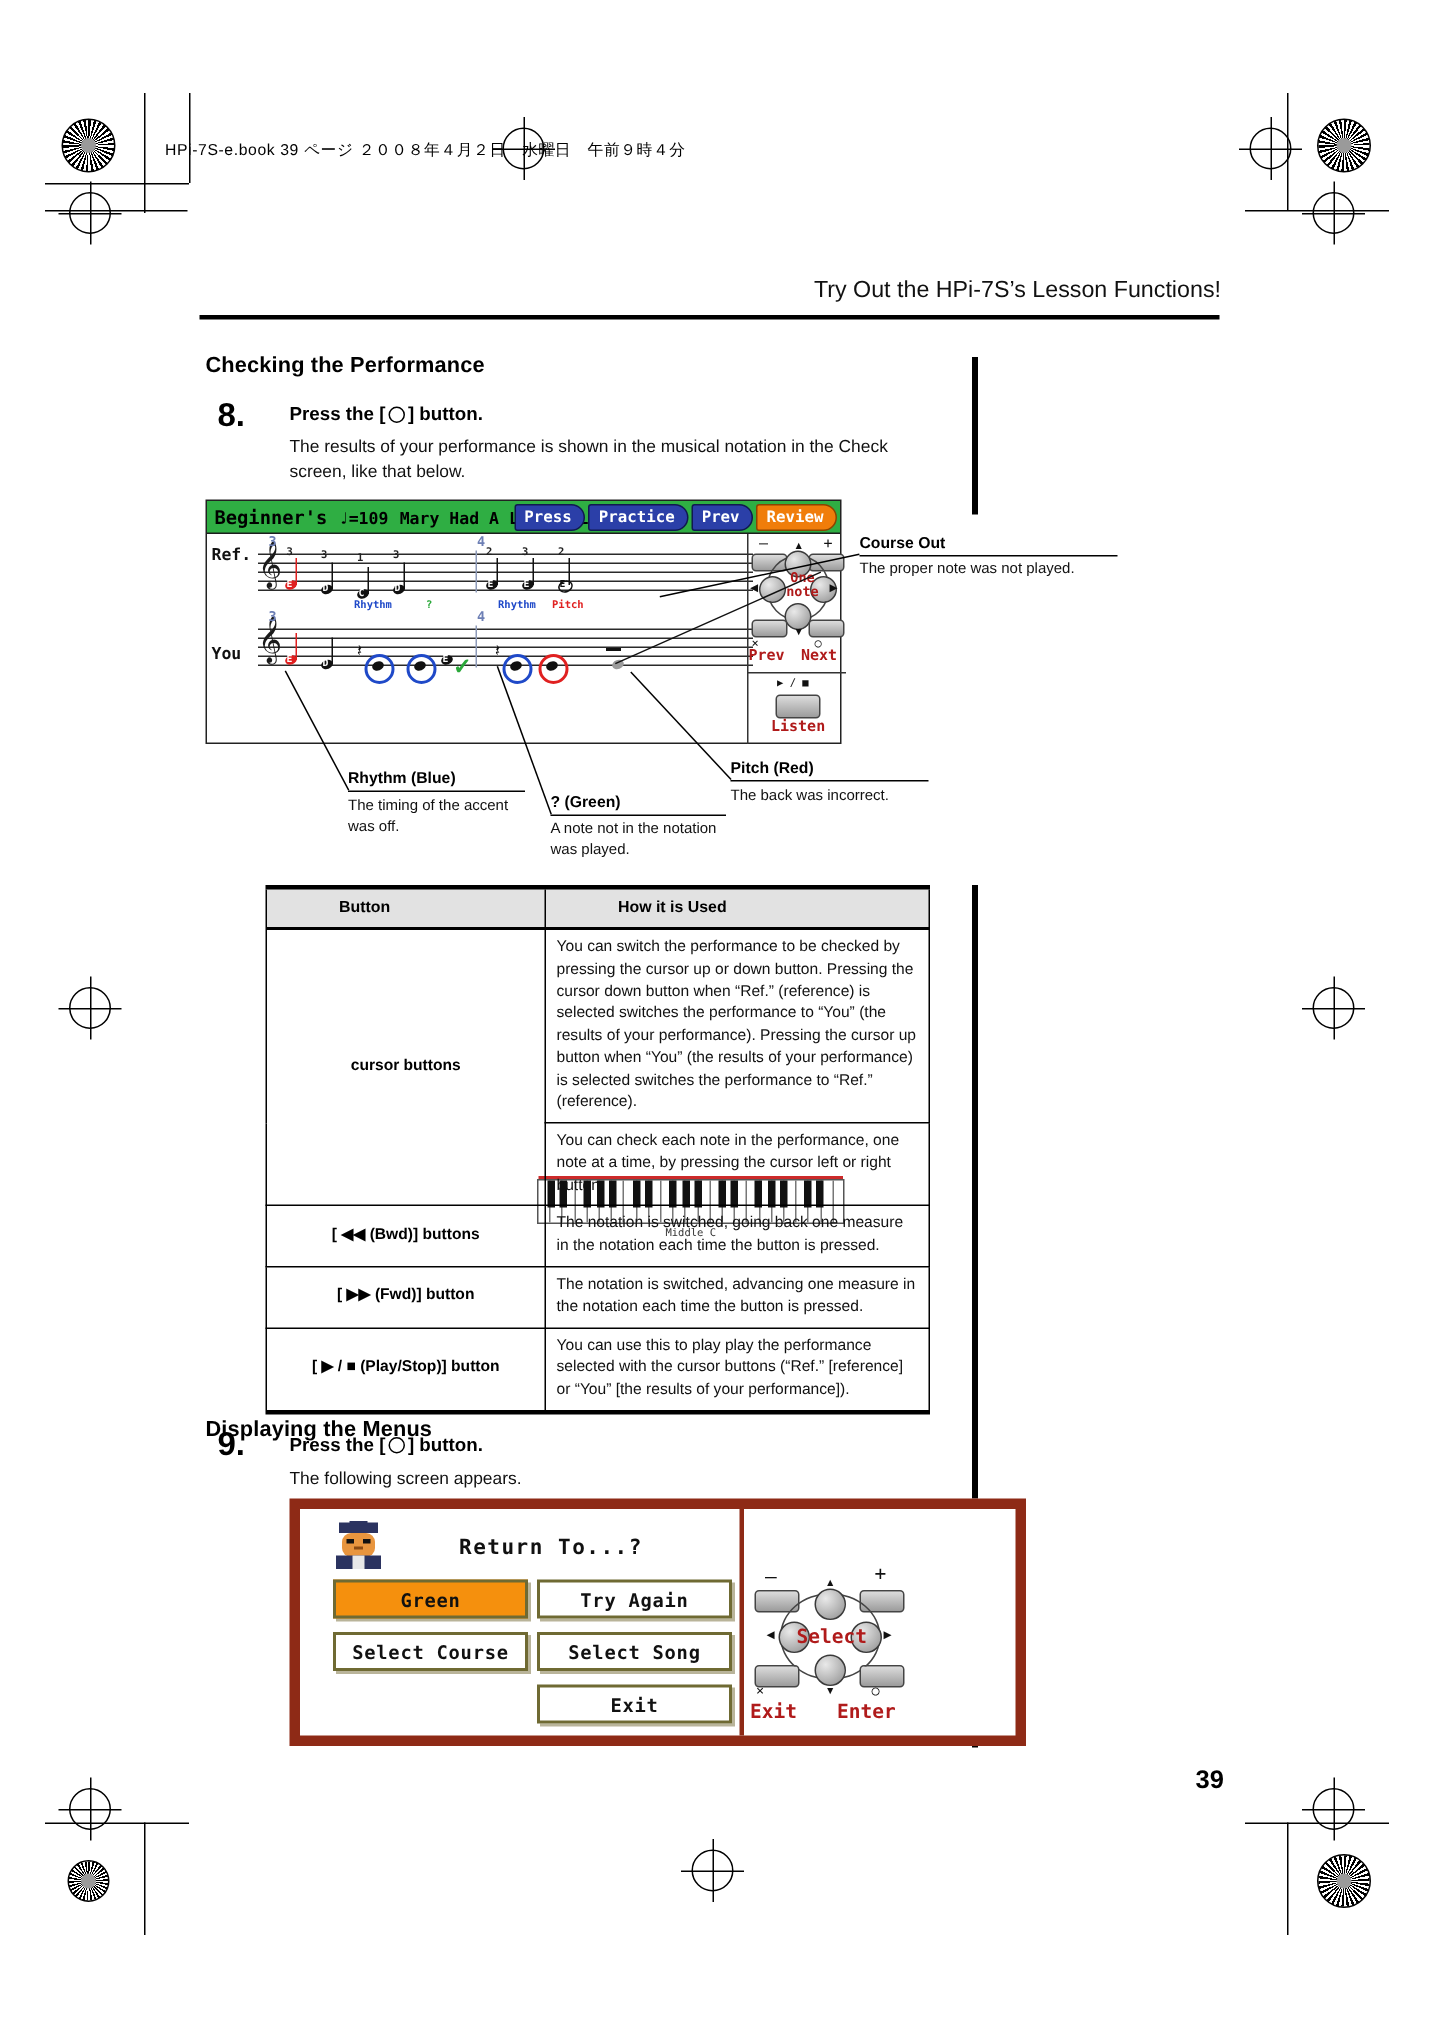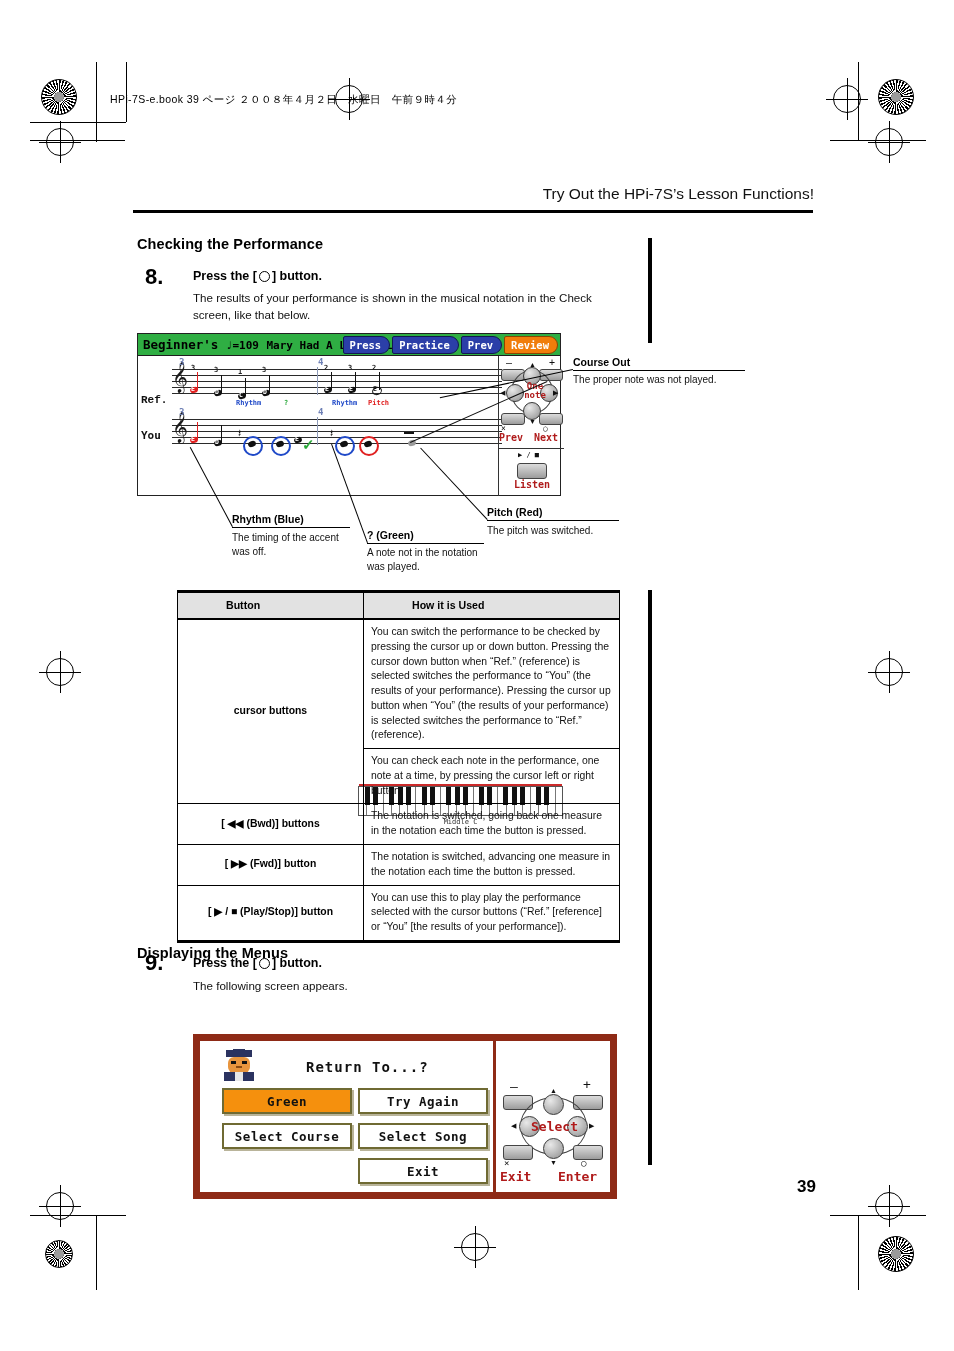--- a/index.html
+++ b/index.html
@@ -123,22 +123,22 @@
           font-size:10.4px;}
   table.t th,table.t td{border:1px solid #000;padding:5px 7px;vertical-align:middle;
                         line-height:1.42;}
   table.t thead th{background:#e2e2e2;font-weight:bold;font-size:10.6px;text-align:left;}
   table.t th.lbl{font-weight:bold;width:130px;}
   table.t td.use{color:#111;}
   table.t tr.top-thick th{border-top:3px solid #000;border-bottom:2px solid #000;padding-left:48px;}
   table.t tr.last td,table.t tr.last th{border-bottom:3px solid #000;}
 
   
-  .dlg{position:absolute;left:193px;top:999px;width:424px;height:165px;
-       border:7px solid #8e2a16;background:#fff;box-sizing:border-box;display:flex;margin-top:35px;}
+  .dlg{position:absolute;left:193px;top:999px;width:491px;height:165px;
+       border:7px solid #8e2a16;background:#fff;box-sizing:border-box;display:flex;}
   .dlg-left{position:relative;width:296px;border-right:3px solid #8e2a16;box-sizing:border-box;}
   .dlg-right{position:relative;flex:1;}
   .dlg-title{position:absolute;left:106px;top:18px;font-family:"DejaVu Sans Mono",monospace;
              font-size:14px;font-weight:bold;color:#111;letter-spacing:1px;}
   .prof{position:absolute;left:22px;top:8px;width:34px;height:32px;}
   .mbtn{position:absolute;height:22px;border:2px solid #6f6a33;background:#fff;
         font-family:"DejaVu Sans Mono",monospace;font-size:12.5px;font-weight:bold;
         color:#111;display:flex;align-items:center;justify-content:center;
         box-shadow:2px 2px 0 #b9b49a;letter-spacing:.5px;}
   .mbtn.sel{background:#f5900d;border-color:#6f6a33;}
@@ -200,21 +200,21 @@
     </div>
     <div class="tabs">
       <div class="tab">Press</div>
       <div class="tab">Practice</div>
       <div class="tab">Prev</div>
       <div class="tab orange">Review</div>
     </div>
   </div>
 
   <div class="staffwrap">
-    <div class="stafflabel" style="left:3px;top:38px;font-family:Liberation Mono, monospace;">Ref.</div>
+    <div class="stafflabel" style="left:3px;top:7px;">Ref.</div>
     <div class="staff" style="left:34px;top:13px;width:330px;height:24px;">
       <div class="ln" style="top:0;"></div>
         <div class="ln" style="top:6px;"></div>
       <div class="ln" style="top:12px;"></div>
         <div class="ln" style="top:18px;"></div>
       <div class="ln" style="top:24px;"></div>
       <div class="clef" style="left:0px;top:-6px;">𝄞</div>
       <div class="barline" style="left:145px;top:-2px;height:28px;"></div>
       <div class="measnum" style="left:7px;top:-12px;">3</div>
       <div class="measnum" style="left:146px;top:-12px;">4</div>
@@ -390,21 +390,21 @@
 <div class="co-b" style="left:232px;top:531px;width:124px;">The timing of the accent was off.</div>
 <div class="leader" style="left:232px;top:527px;width:90px;transform:rotate(-118deg);"></div>
 
 <div class="co-t" style="left:367px;top:529px;">? (Green)</div>
 <div class="co-rule" style="left:367px;top:543px;width:117px;"></div>
 <div class="co-b" style="left:367px;top:546px;width:122px;">A note not in the notation was played.</div>
 <div class="leader" style="left:367px;top:543px;width:105px;transform:rotate(-110deg);"></div>
 
 <div class="co-t" style="left:487px;top:506px;">Pitch (Red)</div>
 <div class="co-rule" style="left:487px;top:520px;width:132px;"></div>
-<div class="co-b" style="left:487px;top:524px;width:160px;">The pitch was switched.</div>
+<div class="co-b" style="left:487px;top:524px;width:160px;">The back was incorrect.</div>
 <div class="leader" style="left:487px;top:520px;width:98px;transform:rotate(-133deg);"></div>
 
 <table class="t">
   <thead>
     <tr class="top-thick">
       <th class="lbl">Button</th>
       <th>How it is Used</th>
     </tr>
   </thead>
   <tbody>

